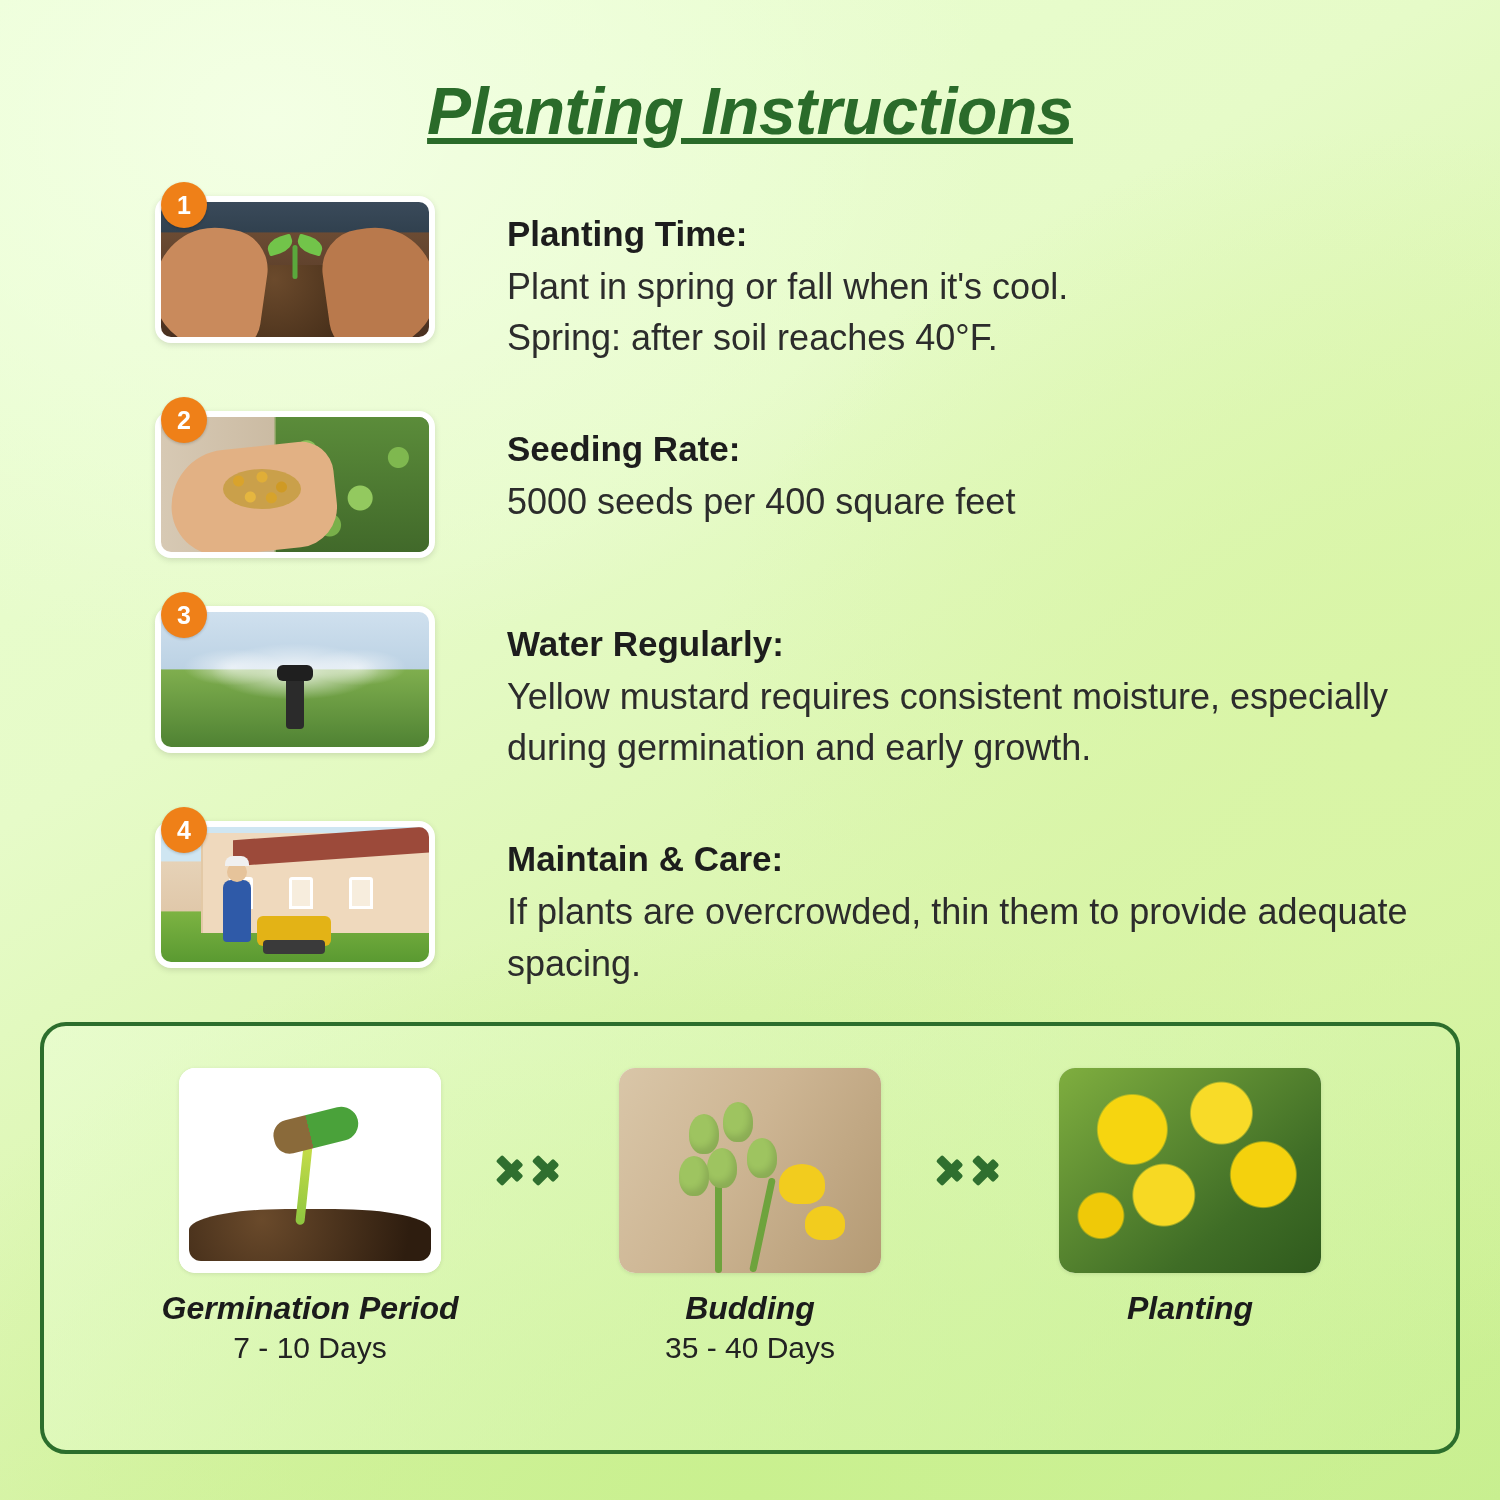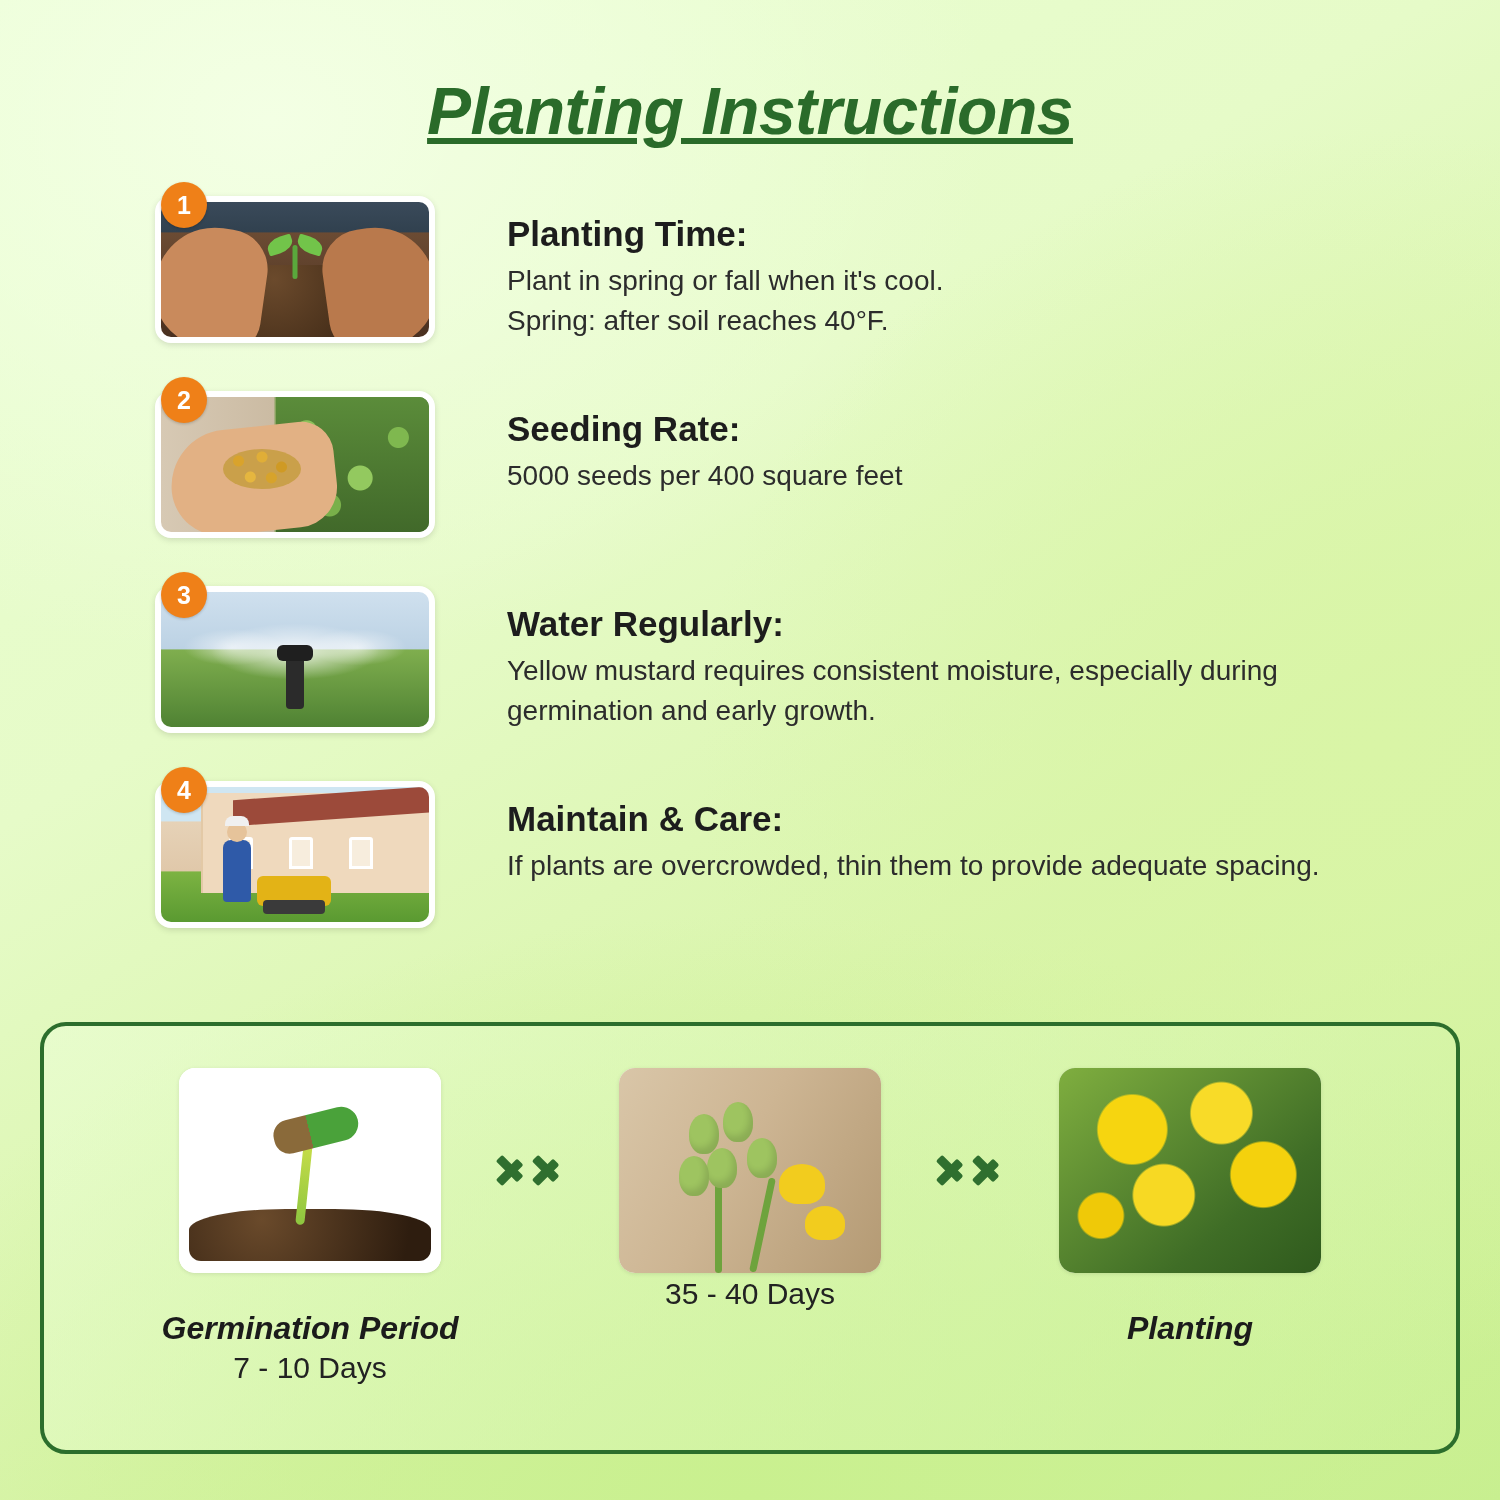--- a/index.html
+++ b/index.html
@@ -78,21 +78,21 @@
     padding-top: 18px;
     flex: 1;
   }
   .step-head {
     font-size: 35px;
     font-weight: bold;
     color: #1d1d1d;
     margin-bottom: 7px;
   }
   .step-body {
-    font-size: 28px;
+    font-size: 36px;
     color: #2c2c2c;
     line-height: 1.42;
     max-width: 930px;
   }
 
   
   .timeline {
     position: absolute;
     left: 40px;
     right: 40px;
@@ -118,21 +118,21 @@
     overflow: hidden;
     background: #fff;
     position: relative;
     box-shadow: 0 1px 4px rgba(0,0,0,0.10);
   }
   .tl-label {
     font-size: 32px;
     font-weight: bold;
     font-style: italic;
     color: #1b1b1b;
-    margin-top: 37px;
+    margin-top: 17px;
   }
   .tl-days {
     font-size: 30px;
     color: #222;
     margin-top: 4px;
   }
   .tl-arrow {
     width: 130px;
     display: flex;
     align-items: center;
@@ -412,20 +412,21 @@
         <div class="stalk" style="left:140px; bottom:0; height:96px; transform:rotate(12deg);"></div>
         <div class="bud" style="left:70px; top:46px;"></div>
         <div class="bud" style="left:104px; top:34px;"></div>
         <div class="bud" style="left:88px; top:80px;"></div>
         <div class="bud" style="left:128px; top:70px;"></div>
         <div class="bud" style="left:60px; top:88px;"></div>
         <div class="yellow" style="left:160px; top:96px;"></div>
         <div class="yellow" style="left:186px; top:138px; width:40px; height:34px;"></div>
       </div>
     </div>
+    <div class="tl-label">Budding</div>
     <div class="tl-days">35 - 40 Days</div>
   </div>
 
   <div class="tl-arrow">
     <span class="chev"></span>
       <span class="chev" style="margin-left:10px;"></span>
   </div>
 
   <div class="tl-stage">
     <div class="tl-img">

